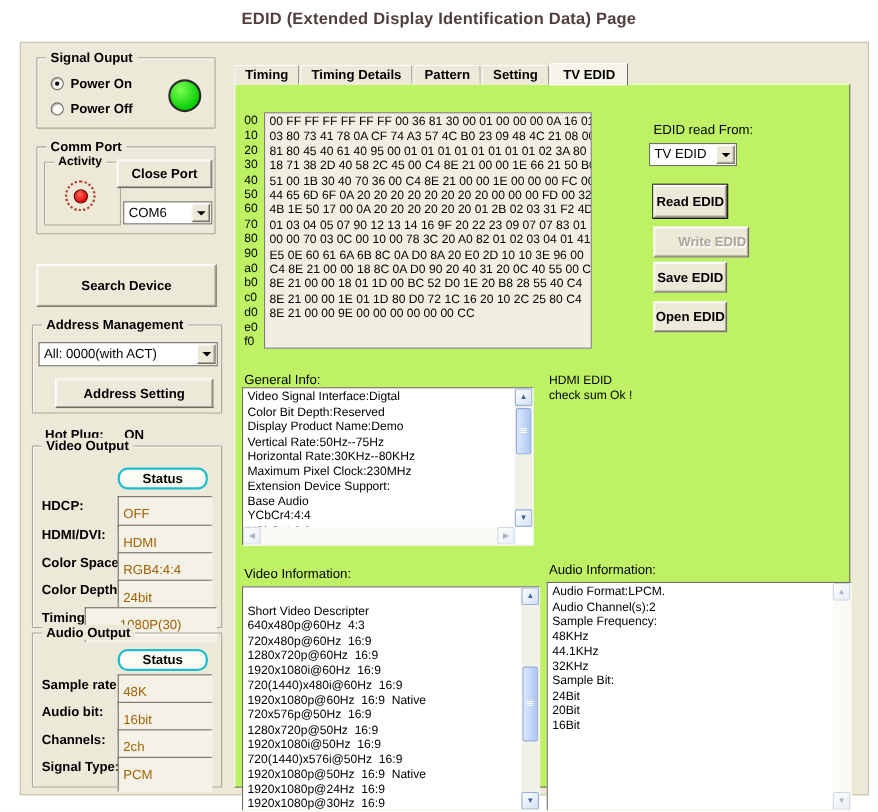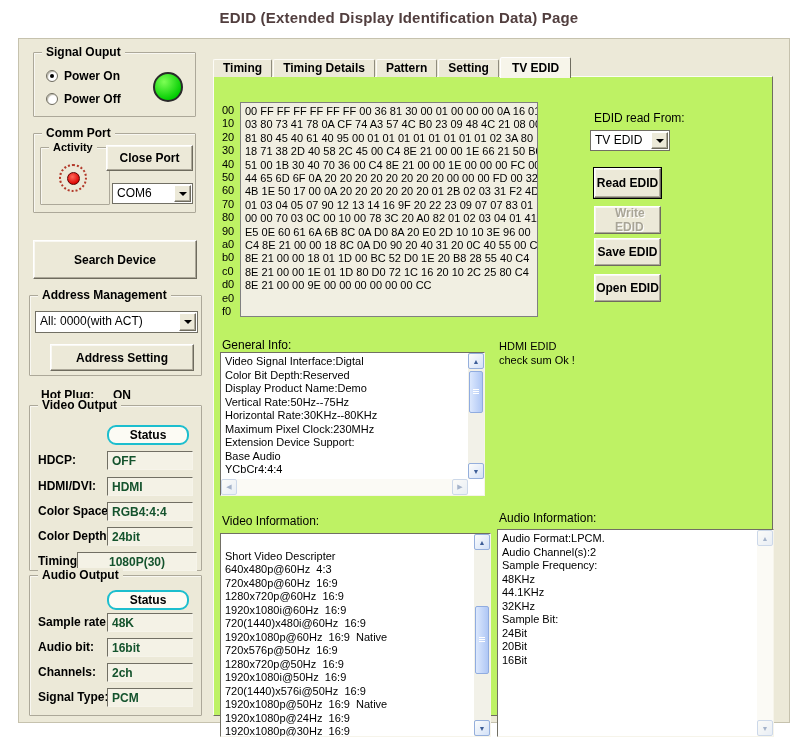--- a/index.html
+++ b/index.html
@@ -22,23 +22,23 @@
     background:#ECE9D8; font-size:12px; font-weight:bold; color:#000; cursor:default;
     border:1px solid; border-color:#FFFFFF #6E6B5E #6E6B5E #FFFFFF;
     box-shadow: inset -1px -1px 0 #ACA899, inset 1px 1px 0 #F9F8F3; }
   .btn-default { box-shadow: 0 0 0 1px #000, inset -1px -1px 0 #ACA899, inset 1px 1px 0 #F9F8F3; }
   .btn-disabled { color:#A9A597; text-shadow:1px 1px 0 #fff; }
 
   .status-btn { position:absolute; display:flex; align-items:center; justify-content:center;
     background:#FCFBF4; border:2px solid #1CBECE; border-radius:9px;
     font-size:12px; font-weight:bold; color:#000; }
 
-  .field { position:absolute; background:#F4F2E6; border:1px solid; padding:2px 4px;
-    border-color:#716F64 #F6F4EA #F6F4EA #716F64; font-size:12px; font-weight:bold;
-    color:#14532d; display:flex; align-items:center; overflow:hidden; white-space:nowrap; }
+  .field { position:absolute; background:#F4F2E6; border:1px solid; padding:15px 4px;
+    border-color:#716F64 #F6F4EA #F6F4EA #716F64; font-size:12px; font-weight:normal;
+    color:#a16207; display:flex; align-items:center; overflow:hidden; white-space:nowrap; }
   .field.center { justify-content:center; }
 
   .combo { position:absolute; background:#fff; border:1px solid #716F64; display:flex; }
   .combo .combo-text { flex:1; font-size:12px; padding:2px 3px 0 4px; overflow:hidden; white-space:nowrap; }
   .combo .combo-text.bold { font-weight:normal; }
   .combo .combo-btn { width:17px; background:#ECE9D8; border:1px solid; margin:1px;
     border-color:#FFFFFF #6E6B5E #6E6B5E #FFFFFF; box-shadow: inset -1px -1px 0 #ACA899;
     display:flex; align-items:center; justify-content:center; }
   .combo .arrow-down { width:0; height:0; border-left:4px solid transparent;
     border-right:4px solid transparent; border-top:4px solid #000; }
@@ -222,21 +222,21 @@
 
         <div class="label" id="edid-read-label" style="position:absolute;">EDID read From:</div>
         <div class="combo" style="left:376px; top:53px; width:80px; height:21px;">
           <span class="combo-text">TV EDID</span>
           <span class="combo-btn">
               <span class="arrow-down"></span>
             </span>
         </div>
         <div id="edid-buttons">
             <div class="btn btn-default" style="left: 380px; top: 91px; width: 67px; height: 30px;">Read EDID</div>
-            <div class="btn btn-disabled" style="left: 380px; top: 129px; width: 67px; height: 28px; padding-left: 20px;">Write EDID</div>
+            <div class="btn btn-disabled" style="left: 380px; top: 129px; width: 87px; height: 28px; padding-left: 20px;">Write EDID</div>
             <div class="btn" style="left: 380px; top: 161px; width: 67px; height: 28px;">Save EDID</div>
             <div class="btn" style="left: 380px; top: 197px; width: 67px; height: 28px;">Open EDID</div>
           </div>
 
         <div class="label-plain" style="left:8px; top:261px; font-size:12px;">General Info:</div>
         <div class="infobox" style="left:6px; top:275px; width:265px; height:144px;">
           <div class="info-text" style="bottom:16px;">Video Signal Interface:Digtal
 Color Bit Depth:Reserved
 Display Product Name:Demo
 Vertical Rate:50Hz--75Hz

